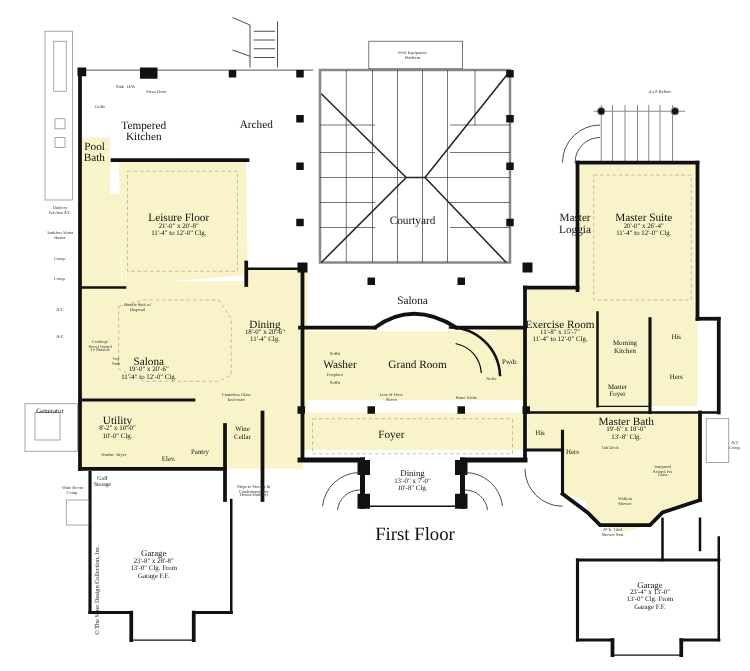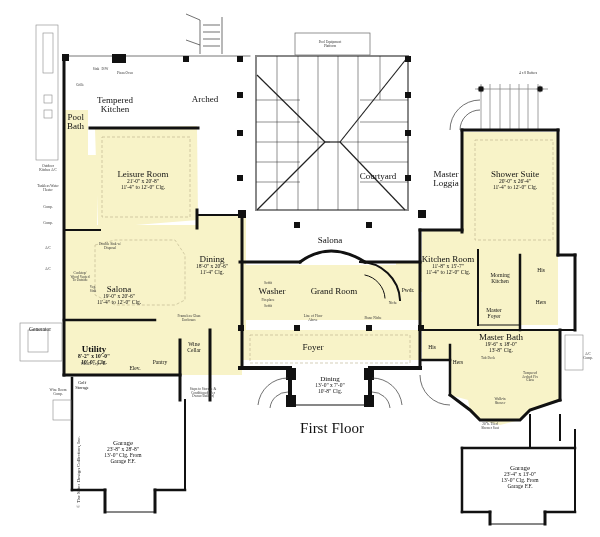--- a/index.html
+++ b/index.html
@@ -220,32 +220,32 @@
     <rect x="20" y="323" width="42" height="38"></rect>
     <rect x="28" y="330" width="20" height="22"></rect>
     <rect x="53" y="400" width="18" height="20"></rect>
     <rect x="565" y="335" width="18" height="35"></rect>
   </g>
 </svg>
 
 <div class="lbl rn" style="left:115px;top:96px;width:38px;white-space:normal;">Tempered Kitchen</div>
 <div class="lbl rn" style="left:205px;top:95px;">Arched</div>
 <div class="lbl rn" style="left:74px;top:113px;width:20px;white-space:normal;text-align:right;">Pool Bath</div>
-<div class="lbl rn" style="left:330px;top:172px;margin-left:48px;">Courtyard</div>
+<div class="lbl rn" style="left:330px;top:172px;">Courtyard</div>
 
 <div class="lbl" style="left:143px;top:170px;">
-  <div class="rn">Leisure Room</div>
+  <div class="rn">Leisure Floor</div>
   <div class="rd">21'-0" x 20'-8"</div>
   <div class="rd">11'-4" to 12'-0" Clg.</div>
 </div>
 
-<div class="lbl rn" style="left:446px;top:170px;width:30px;white-space:normal;">Master Loggia</div>
+<div class="lbl rn" style="left:460px;top:170px;width:30px;white-space:normal;">Master Loggia</div>
 
 <div class="lbl" style="left:515px;top:170px;">
-  <div class="rn">Shower Suite</div>
+  <div class="rn">Master Suite</div>
   <div class="rd">20'-0" x 26'-4"</div>
   <div class="rd">11'-4" to 12'-0" Clg.</div>
 </div>
 
 <div class="lbl" style="left:212px;top:255px;">
   <div class="rn">Dining</div>
   <div class="rd">18'-0" x 20'-6"</div>
   <div class="rd">11'-4" Clg.</div>
 </div>
 
@@ -254,32 +254,32 @@
 <div class="lbl" style="left:119px;top:285px;">
   <div class="rn">Salona</div>
   <div class="rd">19'-0" x 20'-6"</div>
   <div class="rd">11'-4" to 12'-0" Clg.</div>
 </div>
 
 <div class="lbl rn" style="left:272px;top:287px;">Washer</div>
 <div class="lbl rn" style="left:328px;top:287px;padding-left:12px;">Grand Room</div>
 
 <div class="lbl" style="left:448px;top:255px;">
-  <div class="rn">Kitchen Room</div>
+  <div class="rn">Exercise Room</div>
   <div class="rd">11'-8" x 15'-7"</div>
   <div class="rd">11'-4" to 12'-0" Clg.</div>
 </div>
 
 <div class="lbl rd" style="left:408px;top:288px;">Pwdr.</div>
 <div class="lbl rd" style="left:500px;top:273px;width:22px;white-space:normal;">Morning Kitchen</div>
 <div class="lbl rd" style="left:541px;top:268px;">His</div>
 <div class="lbl rd" style="left:541px;top:300px;">Hers</div>
 <div class="lbl rd" style="left:494px;top:308px;width:22px;white-space:normal;">Master Foyer</div>
 
-<div class="lbl" style="left:94px;top:345px;font-weight:bold;">
+<div class="lbl" style="left:94px;top:332px;">
   <div class="rn">Utility</div>
   <div class="rd">8'-2" x 10'-0"</div>
   <div class="rd">10'-0" Clg.</div>
 </div>
 
 <div class="lbl rd" style="left:194px;top:342px;width:18px;white-space:normal;">Wine Cellar</div>
 <div class="lbl rd" style="left:160px;top:360px;">Pantry</div>
 <div class="lbl rd" style="left:135px;top:366px;">Elev.</div>
 <div class="lbl rn" style="left:313px;top:343px;">Foyer</div>
 

